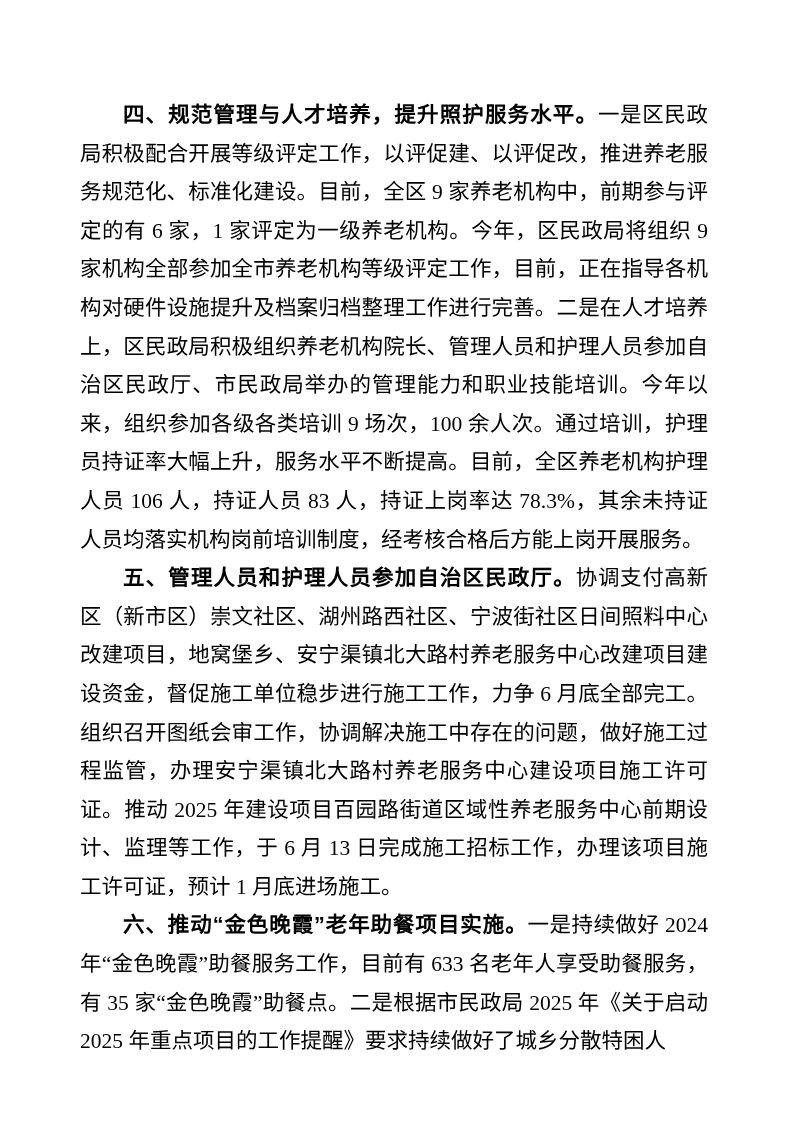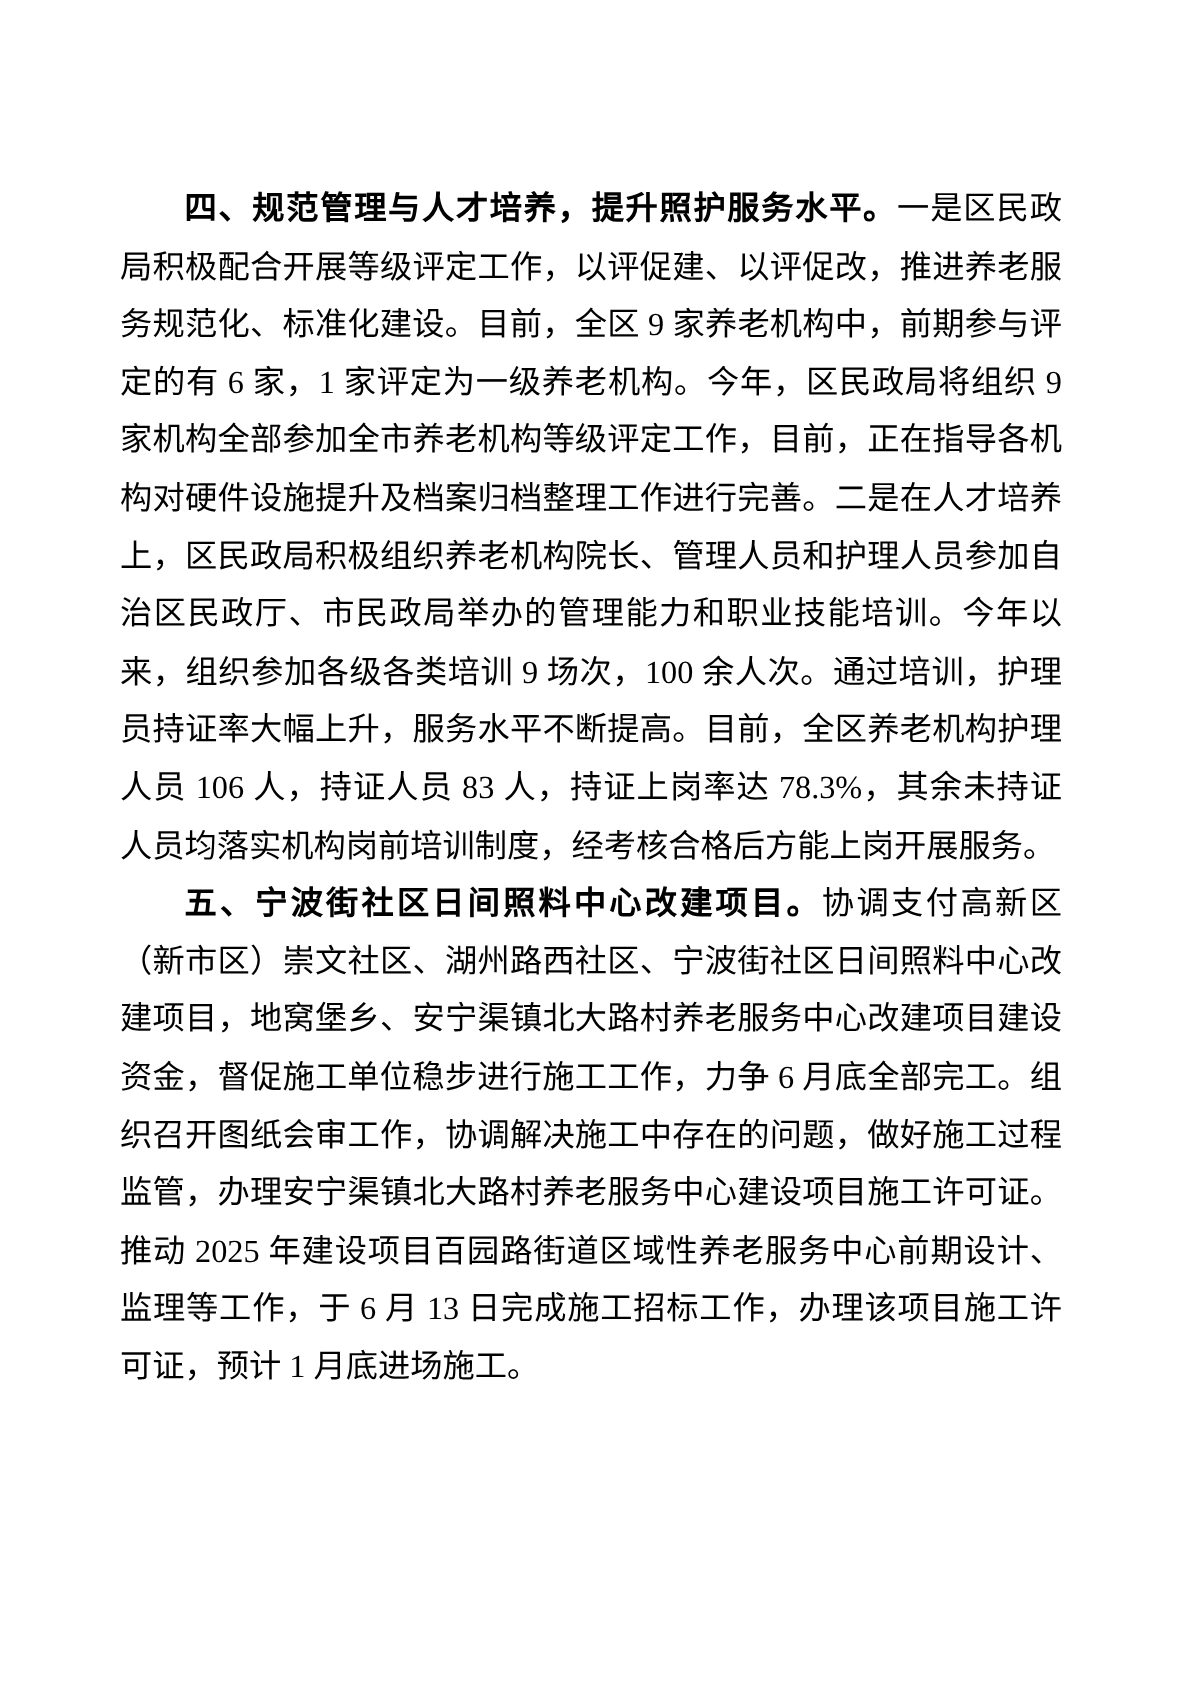--- a/index.html
+++ b/index.html
@@ -8,21 +8,21 @@
     background: #ffffff;
     font-family: "Liberation Serif", serif;
   }
   .page {
     position: relative;
     width: 793px;
     height: 1122px;
     margin: 0 auto;
     background: #ffffff;
     overflow: hidden;
-    padding: 120px 85px 0 80px;
+    padding: 96px 85px 0 80px;
     color: #000000;
   }
   .para {
     font-size: 21.5px;
     line-height: 38.6px;
     text-align: justify;
     text-justify: inter-ideograph;
     text-indent: 43px;
     color: #000000;
     word-break: normal;
@@ -37,16 +37,17 @@
     font-weight: 400;
   }
 </style>
 </head>
 <body>
 
 <div class="page">
 
   <p class="para"><span class="section-heading">四、规范管理与人才培养，提升照护服务水平。</span><span class="section-body">一是区民政局积极配合开展等级评定工作，以评促建、以评促改，推进养老服务规范化、标准化建设。目前，全区 9 家养老机构中，前期参与评定的有 6 家，1 家评定为一级养老机构。今年，区民政局将组织 9 家机构全部参加全市养老机构等级评定工作，目前，正在指导各机构对硬件设施提升及档案归档整理工作进行完善。二是在人才培养上，区民政局积极组织养老机构院长、管理人员和护理人员参加自治区民政厅、市民政局举办的管理能力和职业技能培训。今年以来，组织参加各级各类培训 9 场次，100 余人次。通过培训，护理员持证率大幅上升，服务水平不断提高。目前，全区养老机构护理人员 106 人，持证人员 83 人，持证上岗率达 78.3%，其余未持证人员均落实机构岗前培训制度，经考核合格后方能上岗开展服务。</span></p>
 
-  <p class="para"><span class="section-heading">五、宁波街社区日间照料中心改建项目。</span><span class="section-body">协调支付高新区（新市区）崇文社区、湖州路西社区、宁波街社区日间照料中心改建项目，地窝堡乡、安宁渠镇北大路村养老服务中心改建项目建设资金，督促施工单位稳步进行施工工作，力争 6 月底全部完工。组织召开图纸会审工作，协调解决施工中存在的问题，做好施工过程监管，办理安宁渠镇北大路村养老服务中心建设项目施工许可证。推动 2025 年建设项目百园路街道区域性养老服务中心前期设计、监理等工作，于 6 月 13 日完成施工招标工作，办理该项目施工许可证，预计 1 月底进场施工。</span></p>
+  <p class="para"><span class="section-heading">五、管理人员和护理人员参加自治区民政厅。</span><span class="section-body">协调支付高新区（新市区）崇文社区、湖州路西社区、宁波街社区日间照料中心改建项目，地窝堡乡、安宁渠镇北大路村养老服务中心改建项目建设资金，督促施工单位稳步进行施工工作，力争 6 月底全部完工。组织召开图纸会审工作，协调解决施工中存在的问题，做好施工过程监管，办理安宁渠镇北大路村养老服务中心建设项目施工许可证。推动 2025 年建设项目百园路街道区域性养老服务中心前期设计、监理等工作，于 6 月 13 日完成施工招标工作，办理该项目施工许可证，预计 1 月底进场施工。</span></p>
 
+  <p class="para"><span class="section-heading">六、推动“金色晚霞”老年助餐项目实施。</span><span class="section-body">一是持续做好 2024 年“金色晚霞”助餐服务工作，目前有 633 名老年人享受助餐服务，有 35 家“金色晚霞”助餐点。二是根据市民政局 2025 年《关于启动 2025 年重点项目的工作提醒》要求持续做好了城乡分散特困人</span></p>
 
 </div>
 
 </body></html>

